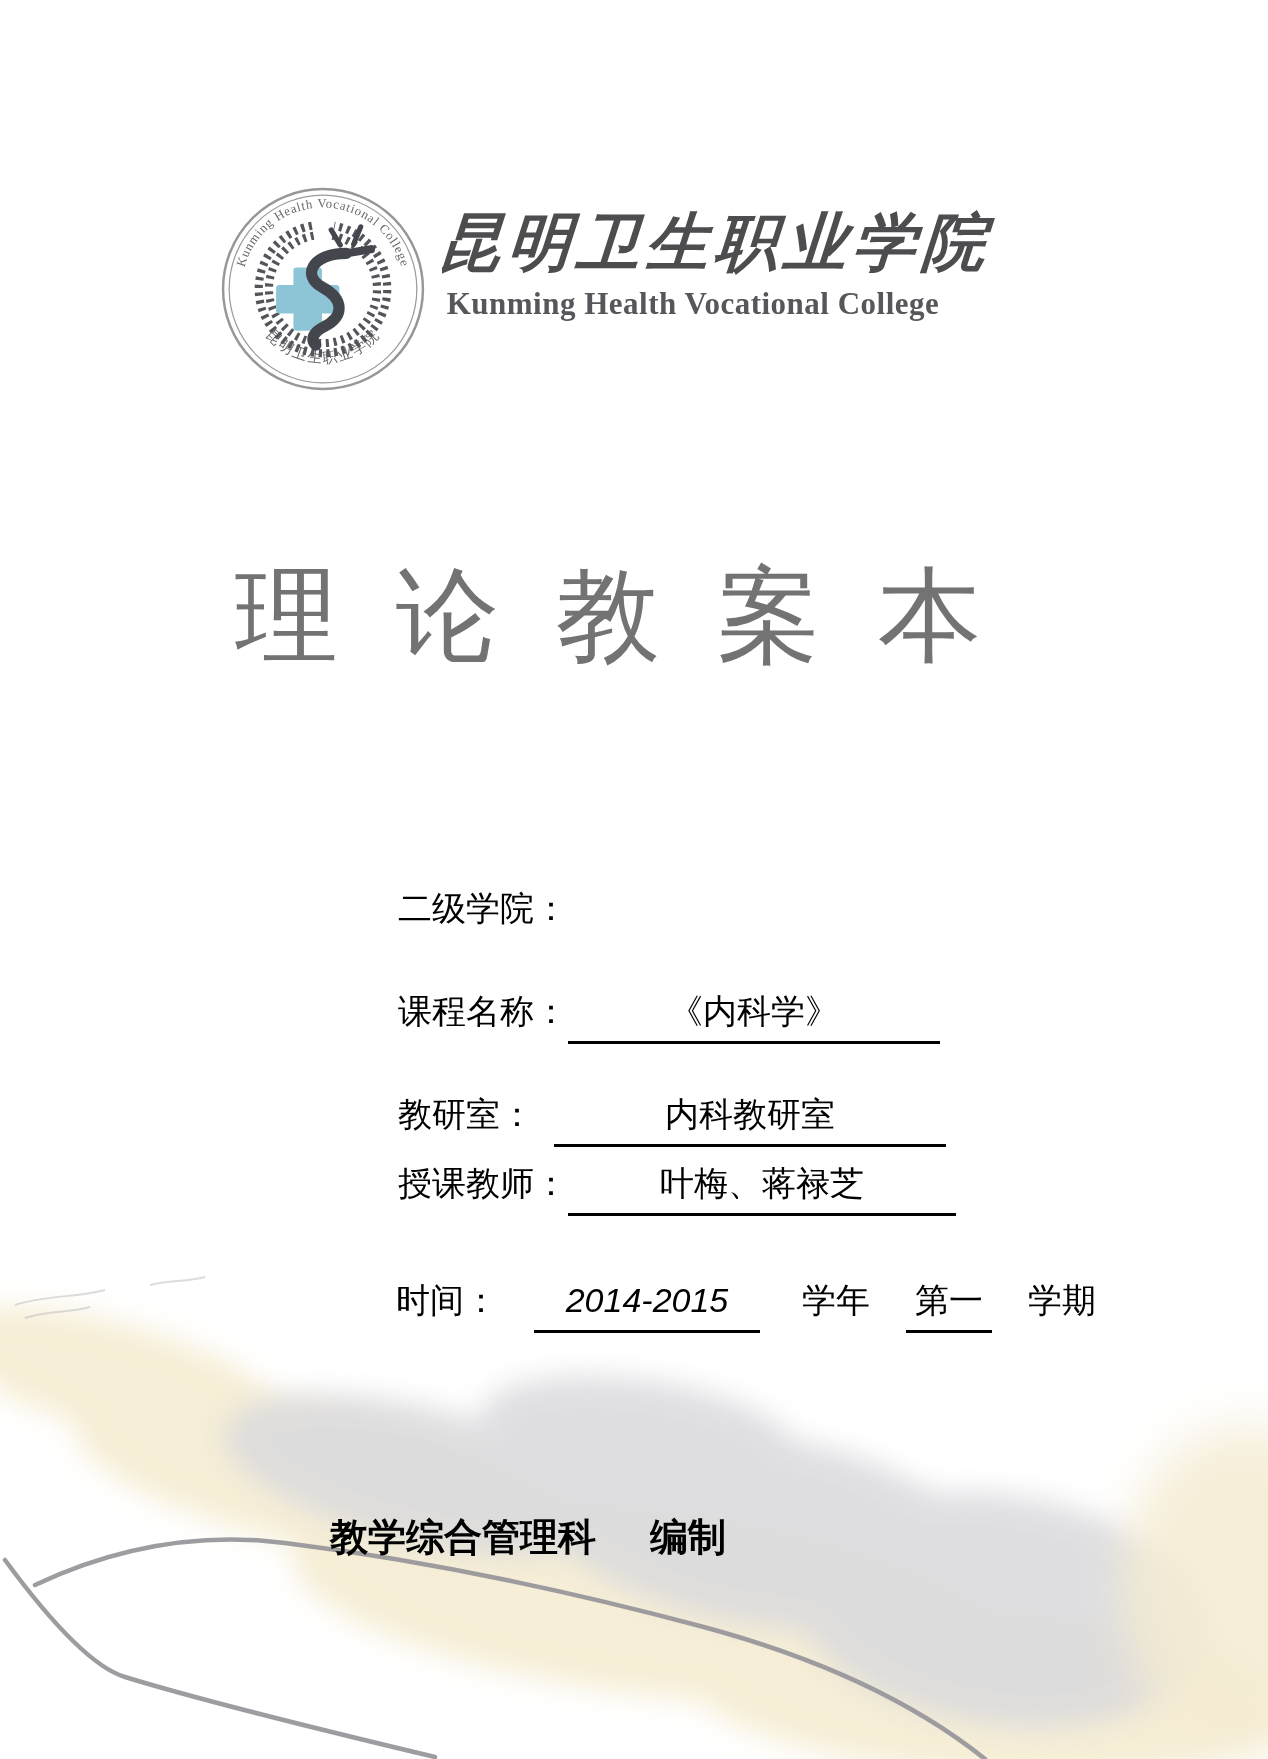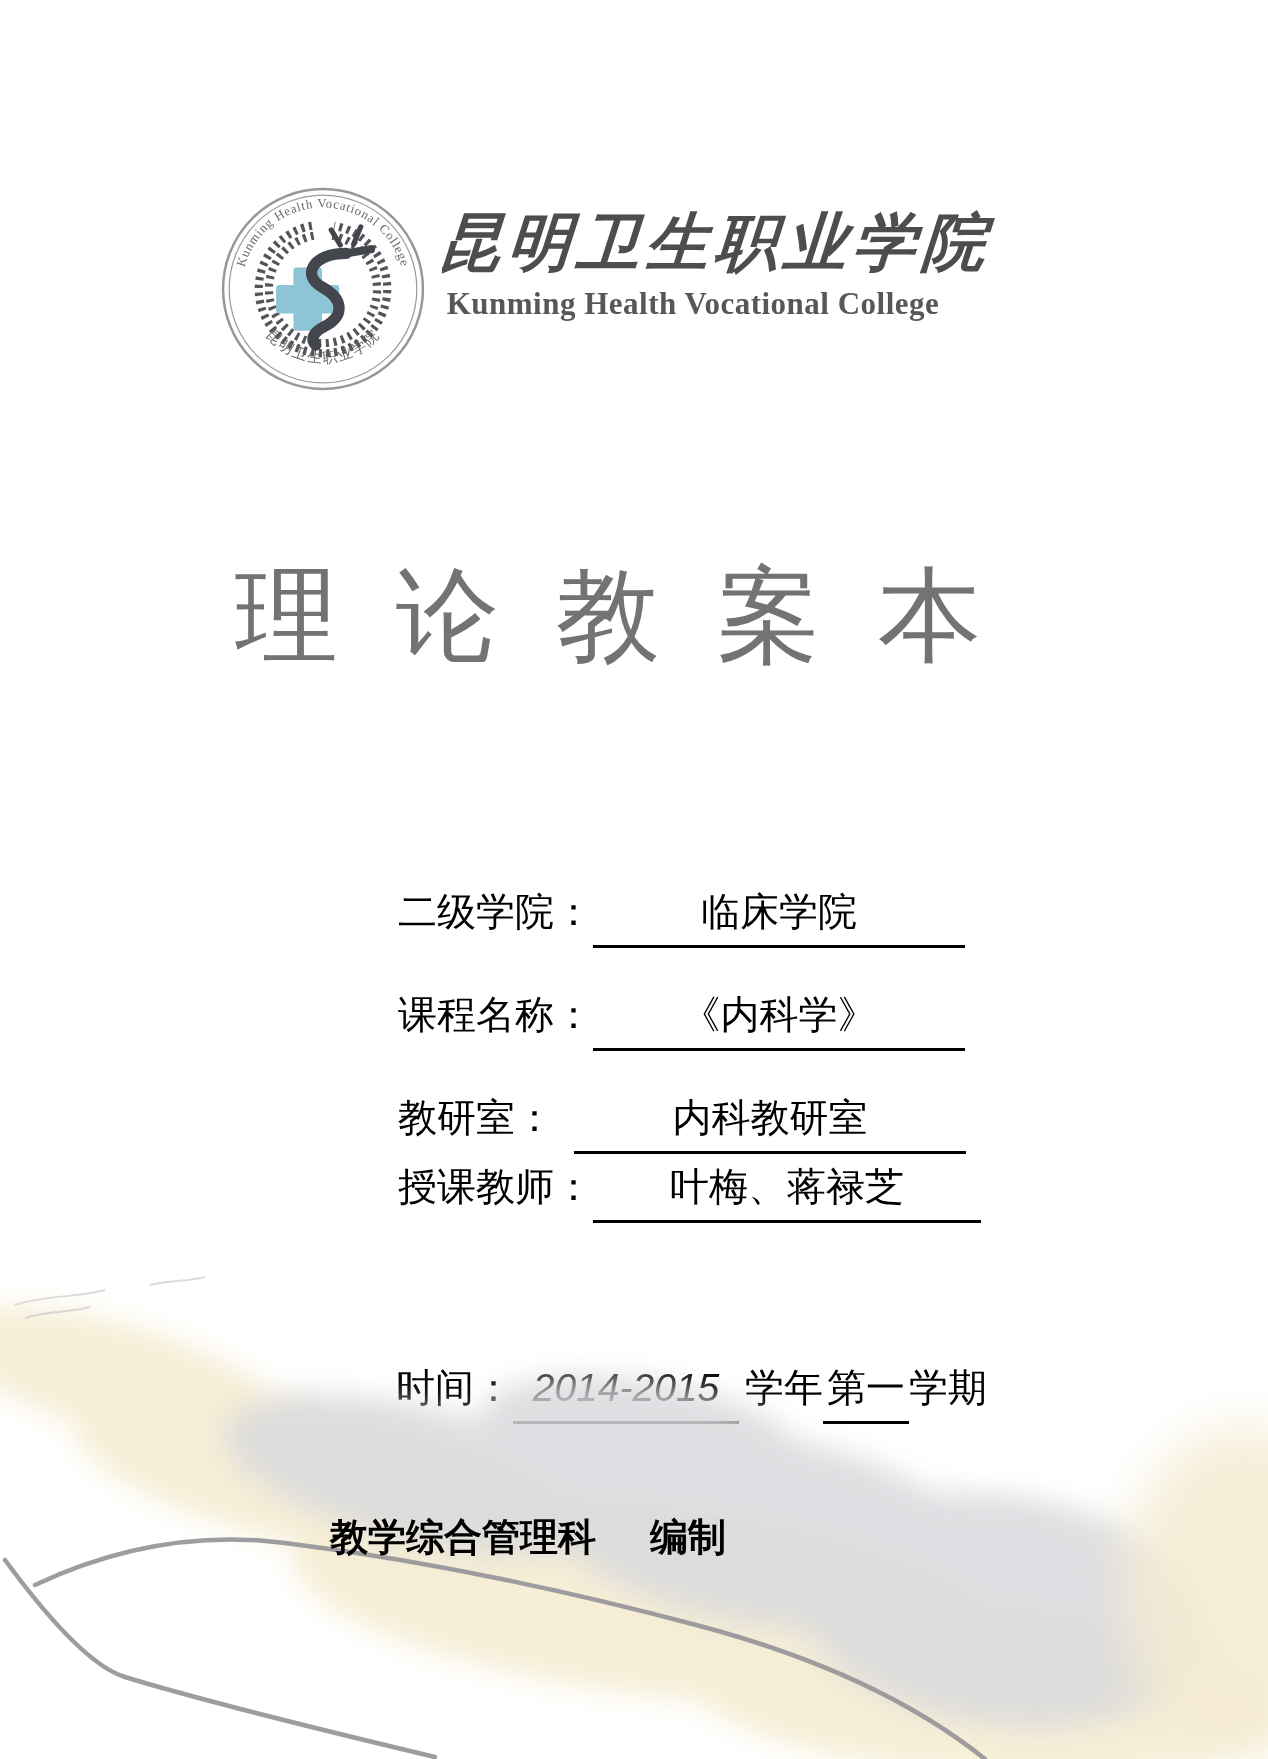--- a/index.html
+++ b/index.html
@@ -25,27 +25,27 @@
   
   .main-title{
     position:absolute;left:235px;top:560px;width:690px;
     font-family:"Liberation Serif",serif;font-weight:normal;
     font-size:103px;line-height:1.1;color:#737373;text-align:left;
     word-spacing:24px;letter-spacing:4px;white-space:nowrap;
   }
   
   .field-row{
     position:absolute;left:398px;display:flex;align-items:baseline;
-    font-size:39px;line-height:1.22;white-space:nowrap;font-weight:500;
+    font-size:34px;line-height:1.22;white-space:nowrap;font-weight:500;
   }
   .row-1{top:888px;}
   .row-2{top:991px;}
   .row-3{top:1094px;}
   .row-4{top:1156px;}
-  .row-5{top:1364px;left:396px;}
+  .row-5{top:1280px;left:396px;gap:36px;}
   .field-label{display:inline-block;}
   .field-value{
     display:inline-block;text-align:center;
     border-bottom:3px solid #000;padding-bottom:9px;
   }
   .row-1 .field-value{width:372px;}
   .row-2 .field-value{width:372px;}
   .row-3 .field-value{width:392px;margin-left:20px;}
   .row-4 .field-value{width:388px;margin-top:7px;}
   .time-years{
@@ -106,21 +106,20 @@
   </svg>
 
   <div class="calligraphy">昆明卫生职业学院</div>
 
   <div class="english-name">Kunming Health Vocational College</div>
 
   <div class="main-title">理 论 教 案 本</div>
 
   <div class="field-row row-1">
     <span class="field-label">二级学院：</span>
-      <span class="field-value">临床学院</span>
   </div>
 
   <div class="field-row row-2">
     <span class="field-label">课程名称：</span>
       <span class="field-value">《内科学》</span>
   </div>
 
   <div class="field-row row-3">
     <span class="field-label">教研室：</span>
       <span class="field-value">内科教研室</span>

